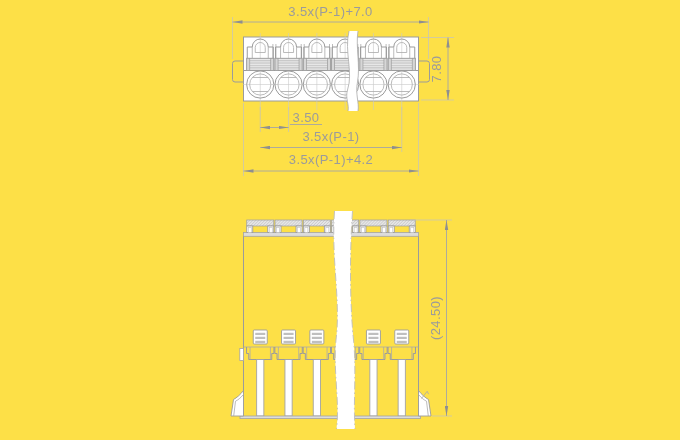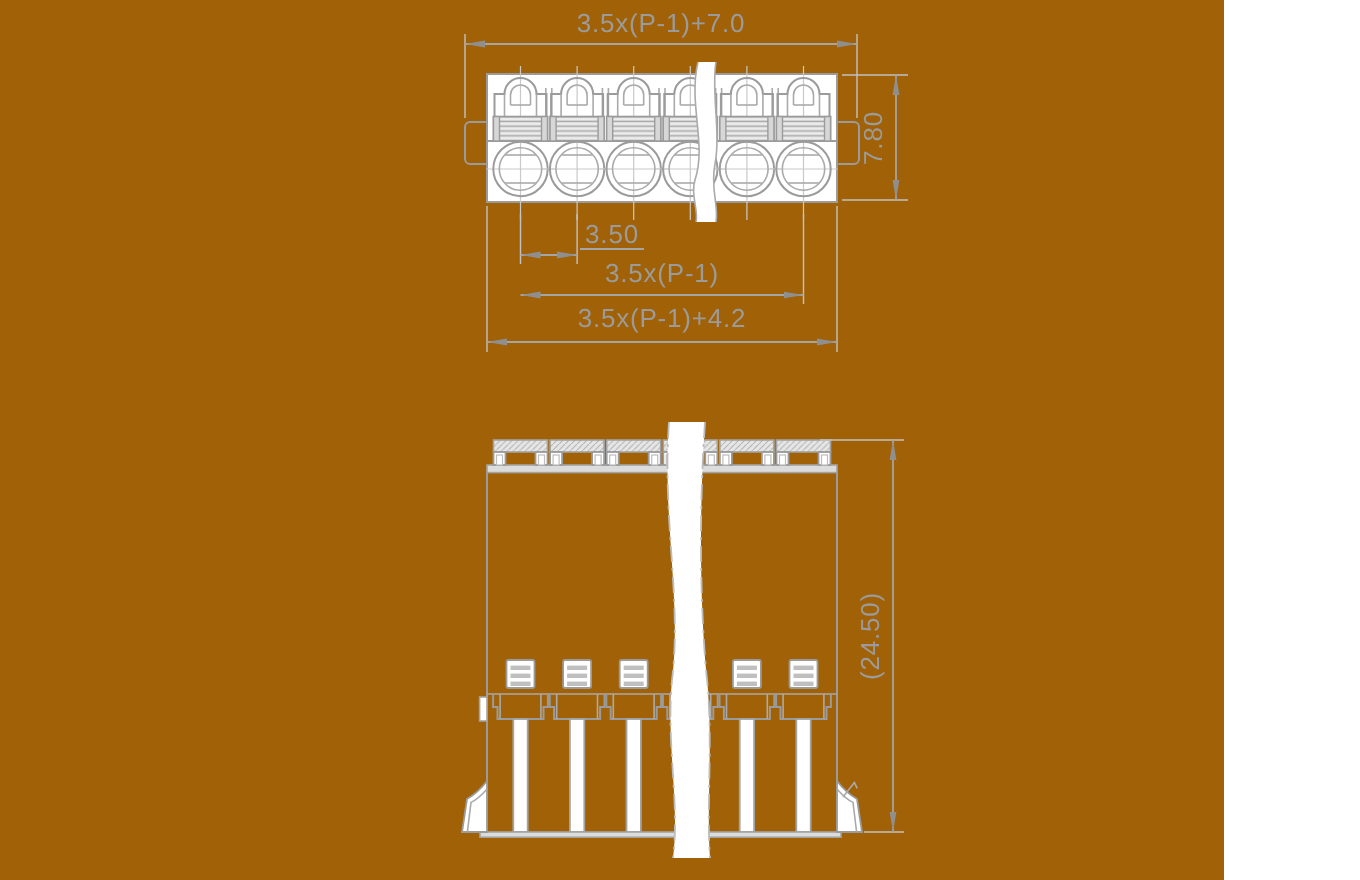--- a/index.html
+++ b/index.html
@@ -1,16 +1,16 @@
 <!DOCTYPE html>
 <html><head>
 <meta charset="utf-8">
 <style>
   html,body{margin:0;padding:0;background:#ffffff;}
-  .canvas{position:relative;width:612px;height:440px;background:#a16207;overflow:hidden;
+  .canvas{position:relative;width:680px;height:440px;background:#fde047;overflow:hidden;
           font-family:"Liberation Sans", sans-serif;}
   svg{position:absolute;left:0;top:0;}
   text{fill:#9b9b9b;font-size:13px;letter-spacing:0.4px;font-family:"Liberation Sans",sans-serif;}
   .ln   {stroke:#9b9b9b;stroke-width:1;fill:none;}
   .lnt  {stroke:#aaaaaa;stroke-width:0.8;fill:none;}
   .cl   {stroke:#c9c9c9;stroke-width:0.6;fill:none;}
   .ext  {stroke:#c2c2c2;stroke-width:0.7;fill:none;}
   .dim  {stroke:#a5a5a5;stroke-width:0.9;fill:none;}
   .brk  {stroke:#bdbdbd;stroke-width:0.9;fill:none;stroke-dasharray:8 3 1.5 3;}
   .fillband{fill:#dcdcdc;stroke:#a3a3a3;stroke-width:0.8;}

